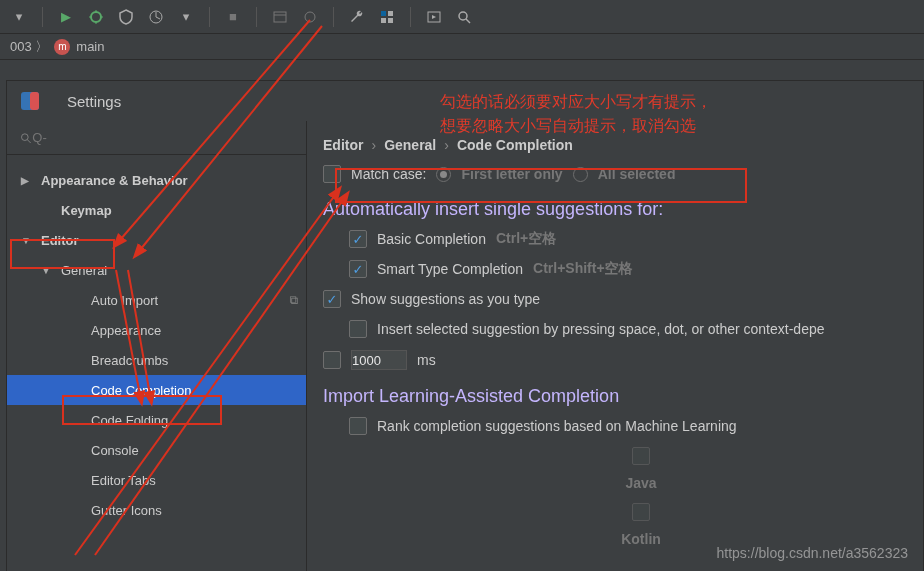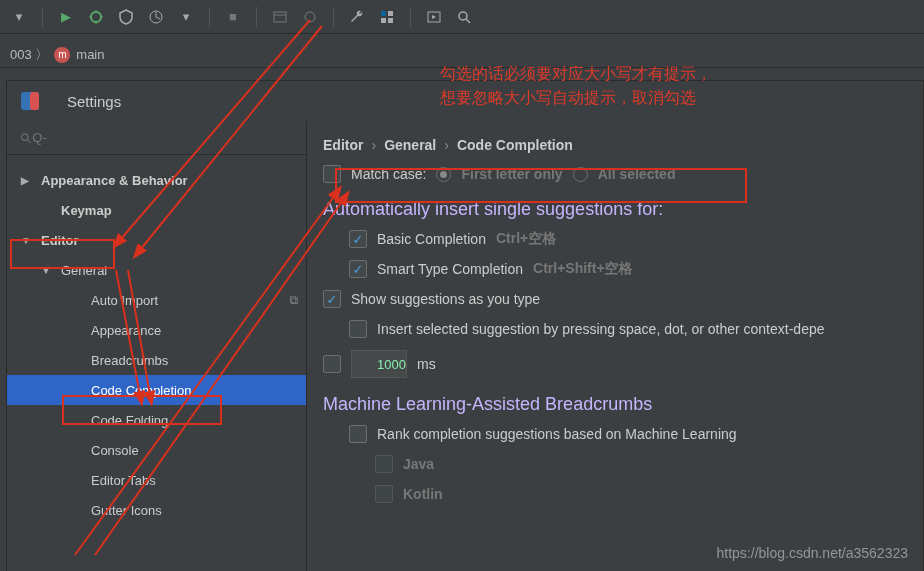--- a/index.html
+++ b/index.html
@@ -4,21 +4,21 @@
 <style>
   * { box-sizing: border-box; margin: 0; padding: 0; font-family: "Segoe UI", Arial, sans-serif; }
   body { background: #3c3f41; color: #bbb; width: 924px; height: 571px; overflow: hidden; font-size: 13px; position: relative; }
 
   .toolbar { height: 34px; background: #3c3f41; display: flex; align-items: center; padding: 0 8px; gap: 8px; border-bottom: 1px solid #2b2b2b; }
   .toolbar .sep { width: 1px; height: 20px; background: #555; margin: 0 4px; }
   .tb-btn { width: 22px; height: 22px; display: inline-flex; align-items: center; justify-content: center; color: #aaa; cursor: pointer; }
   .play { color: #59a869; }
   .bug { color: #59a869; }
 
-  .crumbbar { height: 26px; background: #3c3f41; display: flex; align-items: center; padding: 0 10px; gap: 6px; border-bottom: 1px solid #2b2b2b; margin-top: 8px; }
+  .crumbbar { height: 26px; background: #3c3f41; display: flex; align-items: center; padding: 0 10px; gap: 6px; border-bottom: 1px solid #2b2b2b; }
   .crumbbar .m { background: #c75450; color:#fff; width:16px; height:16px; border-radius:50%; display:inline-flex; align-items:center; justify-content:center; font-size:10px; }
 
   .settings-window { position: absolute; left: 6px; top: 80px; width: 918px; background: #3c3f41; border: 1px solid #2b2b2b; }
   .sw-header { height: 40px; display:flex; align-items:center; gap:28px; padding: 0 14px; }
   .sw-header .icon { width:18px; height:18px; }
   .sw-title { color:#ccc; font-size:15px; }
 
   .sw-body { display: flex; height: 450px; }
   .left { width: 300px; border-right: 1px solid #2b2b2b; }
   .searchbox { height: 34px; display:flex; align-items:center; padding: 0 12px; border-bottom:1px solid #2b2b2b; }
@@ -32,34 +32,34 @@
   .lvl1 { padding-left: 34px; }
   .lvl3 { padding-left: 84px; }
   .gear-mark { position:absolute; right:8px; color:#888; font-size:12px; }
 
   .right { flex:1; padding: 10px 16px; color:#bbb; overflow:hidden; }
   .bc { height:28px; display:flex; align-items:center; gap:8px; color:#ccc; font-weight:bold; font-size:14px; }
   .bc .sep2 { color:#888; font-weight:normal; }
 
   .row { display:flex; align-items:center; gap:10px; padding: 6px 0; font-size:14px; color:#ccc; }
   .row.sub { padding-left: 26px; }
-  .row.sub2 { padding-left: 52px; }
+  .row.sub2 { padding-left: 52px; flex-direction: column; }
   .chk { width:18px; height:18px; border:1px solid #6e6e6e; border-radius:2px; display:inline-flex; align-items:center; justify-content:center; background:#43494a; color:#4f9ee3; font-size:13px; }
   .chk.on::after { content:"✓"; }
   .radio { width:15px; height:15px; border:1px solid #6e6e6e; border-radius:50%; display:inline-flex; align-items:center; justify-content:center; }
   .radio.on::after { content:""; width:7px; height:7px; border-radius:50%; background:#888; }
   .hint { color:#777;font-weight:bold; }
-  .ms-input { width:56px; height:28px; border:1px solid #555; background:#45494a; color:#86efac; text-align:right; font-size:13px; }
+  .ms-input { width:56px; height:20px; border:1px solid #555; background:#45494a; color:#e5e5e5; text-align:left; font-size:13px; }
 
   .section-title { color:#c4b5fd; font-size:18px; padding: 10px 0 4px; }
   .matchcase-box { position:relative; }
 
   
   .redbox { position:absolute; border:2px solid #d9311e; pointer-events:none; }
-  .red-text { position:absolute; color:#e03a2a; font-size:16px; line-height:1.5; }
+  .red-text { position:absolute; color:#e03a2a; font-size:16px; line-height:1.5;margin-top:28px; }
   .arrow-svg { position:absolute; pointer-events:none; }
   .watermark { position:absolute; right:16px; bottom:10px; color:#aaa; font-size:14px; opacity:.8; }
 
   .right { position: relative; }
   .rel { position: relative; }
 </style>
 </head>
 <body>
 
 <div class="toolbar">
@@ -241,21 +241,21 @@
       </div>
       <div class="row sub">
         <span class="chk"></span>
         <span>Insert selected suggestion by pressing space, dot, or other context-depe</span>
       </div>
       <div class="row">
         <span class="chk"></span>
         <input class="ms-input" value="1000" style="">
         <span>ms</span>
       </div>
-      <div class="section-title">Machine Learning-Assisted Breadcrumbs</div>
+      <div class="section-title">Import Learning-Assisted Completion</div>
       <div class="row sub">
         <span class="chk"></span>
         <span>Rank completion suggestions based on Machine Learning</span>
       </div>
       <div class="row sub2">
         <span class="chk" style="opacity:.5"></span>
         <span class="hint">Java</span>
       </div>
       <div class="row sub2">
         <span class="chk" style="opacity:.5"></span>

